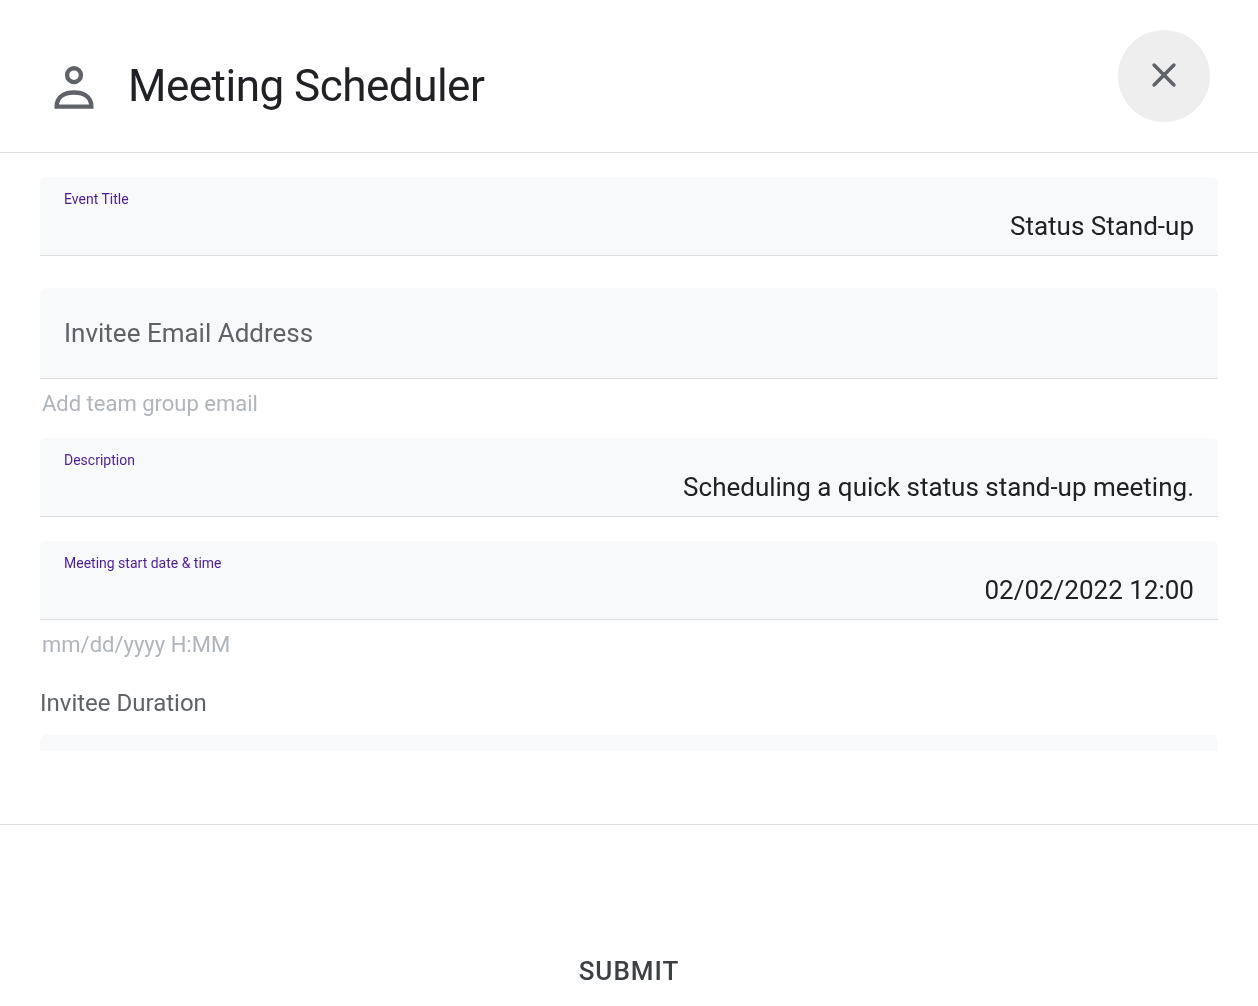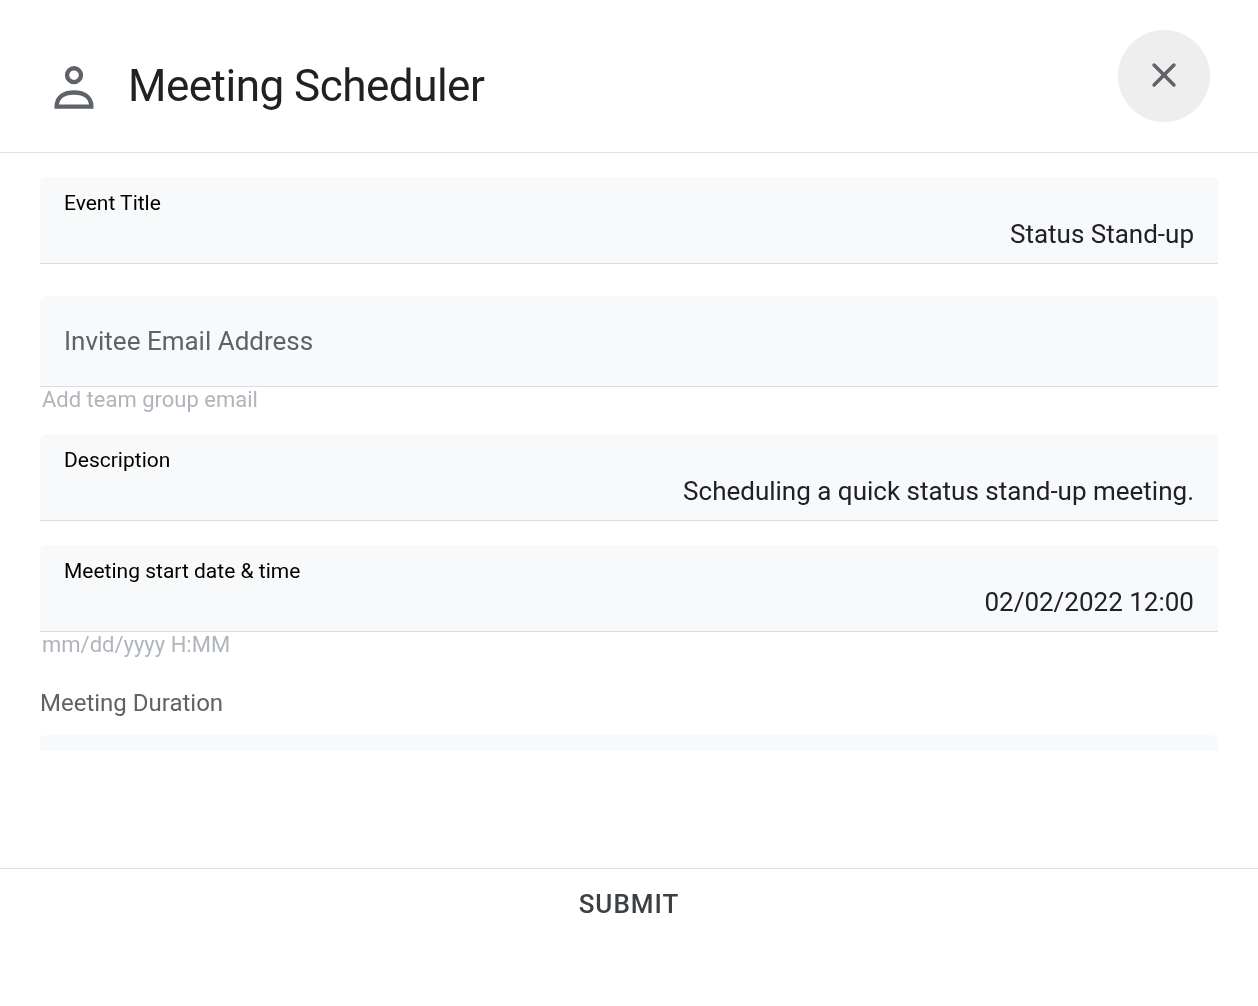--- a/index.html
+++ b/index.html
@@ -70,22 +70,22 @@
       background: #f8f9fa;
       border-radius: 6px 6px 0 0;
       border-bottom: 1px solid #dadce0;
       padding: 14px 24px 14px 24px;
       margin-bottom: 0;
     }
     .field-block {
       margin-bottom: 32px;
     }
     .field-label {
-      font-size: 21px;
-      color: #000000;
+      font-size: 14px;
+      color: #4c1d95;
       margin-bottom: 4px;
     }
     .field-value {
       font-size: 26px;
       color: #202124;
       border: none;
       background: transparent;
       width: 100%;
       outline: none;
       font-family: inherit;
@@ -94,20 +94,21 @@
     .field-empty {
       padding: 30px 24px;
     }
     .field-empty-label {
       font-size: 26px;
       color: #5f6368;
     }
     .helper-text {
       font-size: 22px;
       color: #b0b5bb;
+      margin-top: 12px;
       padding-left: 2px;
     }
     .section-label {
       font-size: 24px;
       color: #5f6368;
       margin-top: 32px;
       margin-bottom: 16px;
     }
     .duration-partial {
       background: #f8f9fa;
@@ -116,23 +117,23 @@
       margin-top: 18px;
     }
     .footer {
       position: absolute;
       bottom: 0;
       left: 0;
       right: 0;
       border-top: 1px solid #e0e0e0;
       background: #ffffff;
       display: flex;
-      align-items: flex-start;
+      align-items: flex-end;
       justify-content: center;
-      height: 138px;
+      height: 182px;
     }
     .submit-btn {
       border: none;
       background: transparent;
       font-size: 26px;
       font-weight: 500;
       letter-spacing: 1px;
       color: #3c4043;
       cursor: pointer;
       padding: 20px 40px;
@@ -186,19 +187,19 @@
   </div>
 
   <div class="field-block" style="margin-bottom:10px;">
     <div class="field">
       <div class="field-label">Meeting start date &amp; time</div>
       <input class="field-value" value="02/02/2022 12:00" style="">
     </div>
     <div class="helper-text">mm/dd/yyyy H:MM</div>
   </div>
 
-  <div class="section-label">Meeting Duration</div>
+  <div class="section-label">Invitee Duration</div>
   <div class="duration-partial"></div>
 </div>
 
 <div class="footer">
   <button class="submit-btn">SUBMIT</button>
 </div>
 
 </body></html>

